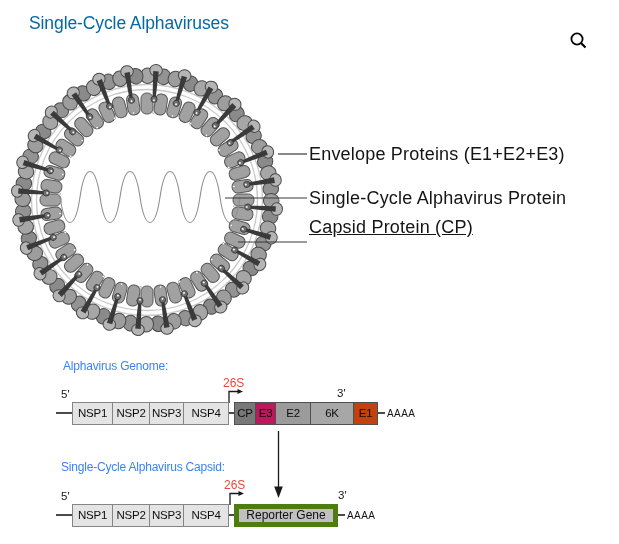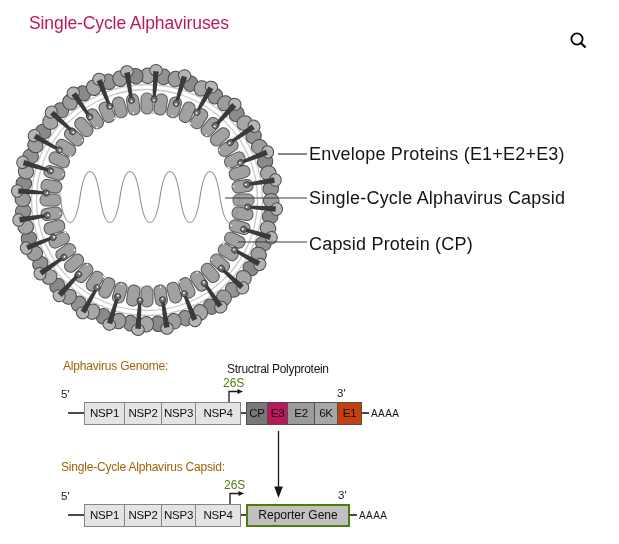--- a/index.html
+++ b/index.html
@@ -1,38 +1,38 @@
 <!DOCTYPE html>
 <html><head>
 <meta charset="utf-8">
 <style>
   html,body{margin:0;padding:0;background:#fff;}
   body{font-family:"Liberation Sans",sans-serif;color:#111;}
   .page{position:relative;width:619px;height:544px;background:#fff;overflow:hidden;}
-  .title{position:absolute;left:29px;top:13px;font-size:17.5px;letter-spacing:-0.1px;color:#be185d;}
+  .title{position:absolute;left:29px;top:13px;font-size:17.5px;letter-spacing:-0.1px;color:#0369a1;}
   .search{position:absolute;left:569px;top:31px;width:20px;height:22px;cursor:pointer;}
   #virus-svg{position:absolute;left:0;top:50px;}
   .vlabel{position:absolute;left:309px;font-size:18px;letter-spacing:0.2px;line-height:18px;color:#141414;white-space:nowrap;text-align:center;}
-  .vl1{top:145px;} .vl2{top:189px;} .vl3{top:235px;}
+  .vl1{top:145px;} .vl2{top:189px;} .vl3{top:218px;text-decoration:underline;}
   .grow{position:absolute;left:56px;width:360px;height:72px;}
   #row-top{top:358px;} #row-bottom{top:458px;}
-  .g-head{position:absolute;font-size:12px;letter-spacing:-0.2px;white-space:nowrap;color:#a16207;}
+  .g-head{position:absolute;font-size:12px;letter-spacing:-0.2px;white-space:nowrap;color:#3b82f6;}
   .g-sub{position:absolute;font-size:12px;letter-spacing:-0.3px;white-space:nowrap;color:#161616;}
-  .g-26s{position:absolute;font-size:12px;color:#4d7c0f;}
+  .g-26s{position:absolute;font-size:12px;color:#ef4444;}
   .prime{position:absolute;font-size:11.5px;color:#161616;}
   .bent-arrow{position:absolute;}
-  .strip{position:absolute;left:12px;display:flex;align-items:center;height:24px;}
+  .strip{position:absolute;left:0;display:flex;align-items:center;height:24px;}
   .dash{height:1.4px;background:#4a4a4a;}
   .d-start{width:16px;} .d-conn{width:5px;} .d-end{width:7px;}
   .nsp,.struct{display:flex;}
   .cell{height:23px;box-sizing:border-box;display:flex;align-items:center;justify-content:center;
         font-size:11.5px;letter-spacing:-0.2px;color:#0e0e0e;}
   .nsp .cell{background:#e4e4e4;border:1px solid #858585;}
   .struct .cell{border:1px solid #4f4f4f;}
-  .reporter{width:104px;height:23px;box-sizing:border-box;border:2px solid #4d7c0f;background:#c0c0c0;
+  .reporter{width:104px;height:23px;box-sizing:border-box;border:5px solid #4d7c0f;background:#c0c0c0;
         display:flex;align-items:center;justify-content:center;font-size:12px;color:#0e0e0e;}
   .polya{font-size:10px;letter-spacing:0.4px;margin-left:2px;color:#141414;}
   .down-arrow{position:absolute;left:270px;top:431px;}
 </style>
 </head>
 <body>
 
 <div class="page">
 
   <div class="title">Single-Cycle Alphaviruses</div>
@@ -343,26 +343,25 @@
         <circle cx="0" cy="-100" r="1.3" fill="#fff" stroke="#555" stroke-width="0.5"></circle>
         <circle cx="0" cy="-88" r="1.2" fill="#fff" stroke="#777" stroke-width="0.5"></circle>
       </g>
       <path d="M60,147 c5,34 15,34 20,0 c5,-34 15,-34 20,0 c5,34 15,34 20,0 c5,-34 15,-34 20,0 c5,34 15,34 20,0 c5,-34 15,-34 20,0 c5,34 15,34 20,0 c5,-34 15,-34 20,0 c5,34 15,34 20,0" fill="none" stroke="#8f8f8f" stroke-width="1.1"></path>
       <path d="M278,104 L307,104" stroke="#3a3a3a" stroke-width="1.2"></path>
       <path d="M225,148 L307,148" stroke="#3a3a3a" stroke-width="1.2"></path>
       <path d="M238,192 L307,192" stroke="#3a3a3a" stroke-width="1.2"></path>
     </svg>
 
   <div class="vlabel vl1">Envelope Proteins (E1+E2+E3)</div>
-  <div class="vlabel vl2">Single-Cycle Alphavirus Capsid</div>
+  <div class="vlabel vl2">Single-Cycle Alphavirus Protein</div>
   <div class="vlabel vl3">Capsid Protein (CP)</div>
 
   <div class="grow" id="row-top">
     <div class="g-head" style="left:7px;top:1px;">Alphavirus Genome:</div>
-    <div class="g-sub" style="left:171px;top:4px;">Structral Polyprotein</div>
     <div class="g-26s" style="left:167px;top:18px;">26S</div>
     <div class="bent-arrow" style="left:172px;top:31px;">
       <svg width="18" height="15" viewBox="0 0 18 15">
         <path d="M1,14 L1,2.5 L10,2.5" fill="none" stroke="#1a1a1a" stroke-width="1.3"></path>
         <polygon points="9.5,0 15,2.5 9.5,5" fill="#1a1a1a"></polygon>
       </svg>
     </div>
     <div class="prime" style="left:5px;top:30px;">5'</div>
     <div class="prime" style="left:281px;top:29px;">3'</div>
     <div class="strip" style="top:43px;">
@@ -370,22 +369,22 @@
       <div class="nsp" id="nsp-top">
           <div class="cell" style="width: 41px;">NSP1</div>
           <div class="cell" style="width: 38px; margin-left: -1px;">NSP2</div>
           <div class="cell" style="width: 35px; margin-left: -1px;">NSP3</div>
           <div class="cell" style="width: 46px; margin-left: -1px;">NSP4</div>
         </div>
       <div class="dash d-conn"></div>
       <div class="struct" id="struct-top">
           <div class="cell" style="width: 22px; background: rgb(120, 120, 120);">CP</div>
           <div class="cell" style="width: 21px; margin-left: -1px; background: #be185d;">E3</div>
-          <div class="cell" style="width: 28px; margin-left: -1px; background: rgb(155, 155, 155);">E2</div>
-          <div class="cell" style="width: 24px; margin-left: -1px; background: rgb(167, 167, 167);">6K</div>
+          <div class="cell" style="width: 36px; margin-left: -1px; background: rgb(155, 155, 155);">E2</div>
+          <div class="cell" style="width: 44px; margin-left: -1px; background: rgb(167, 167, 167);">6K</div>
           <div class="cell" style="width: 25px; margin-left: -1px; background: #c2410c;">E1</div>
         </div>
       <div class="dash d-end"></div>
       <div class="polya">AAAA</div>
     </div>
   </div>
 
   <div class="down-arrow">
     <svg width="17" height="68" viewBox="0 0 17 68">
       <line x1="8.5" y1="0" x2="8.5" y2="57" stroke="#1a1a1a" stroke-width="1.3"></line>

